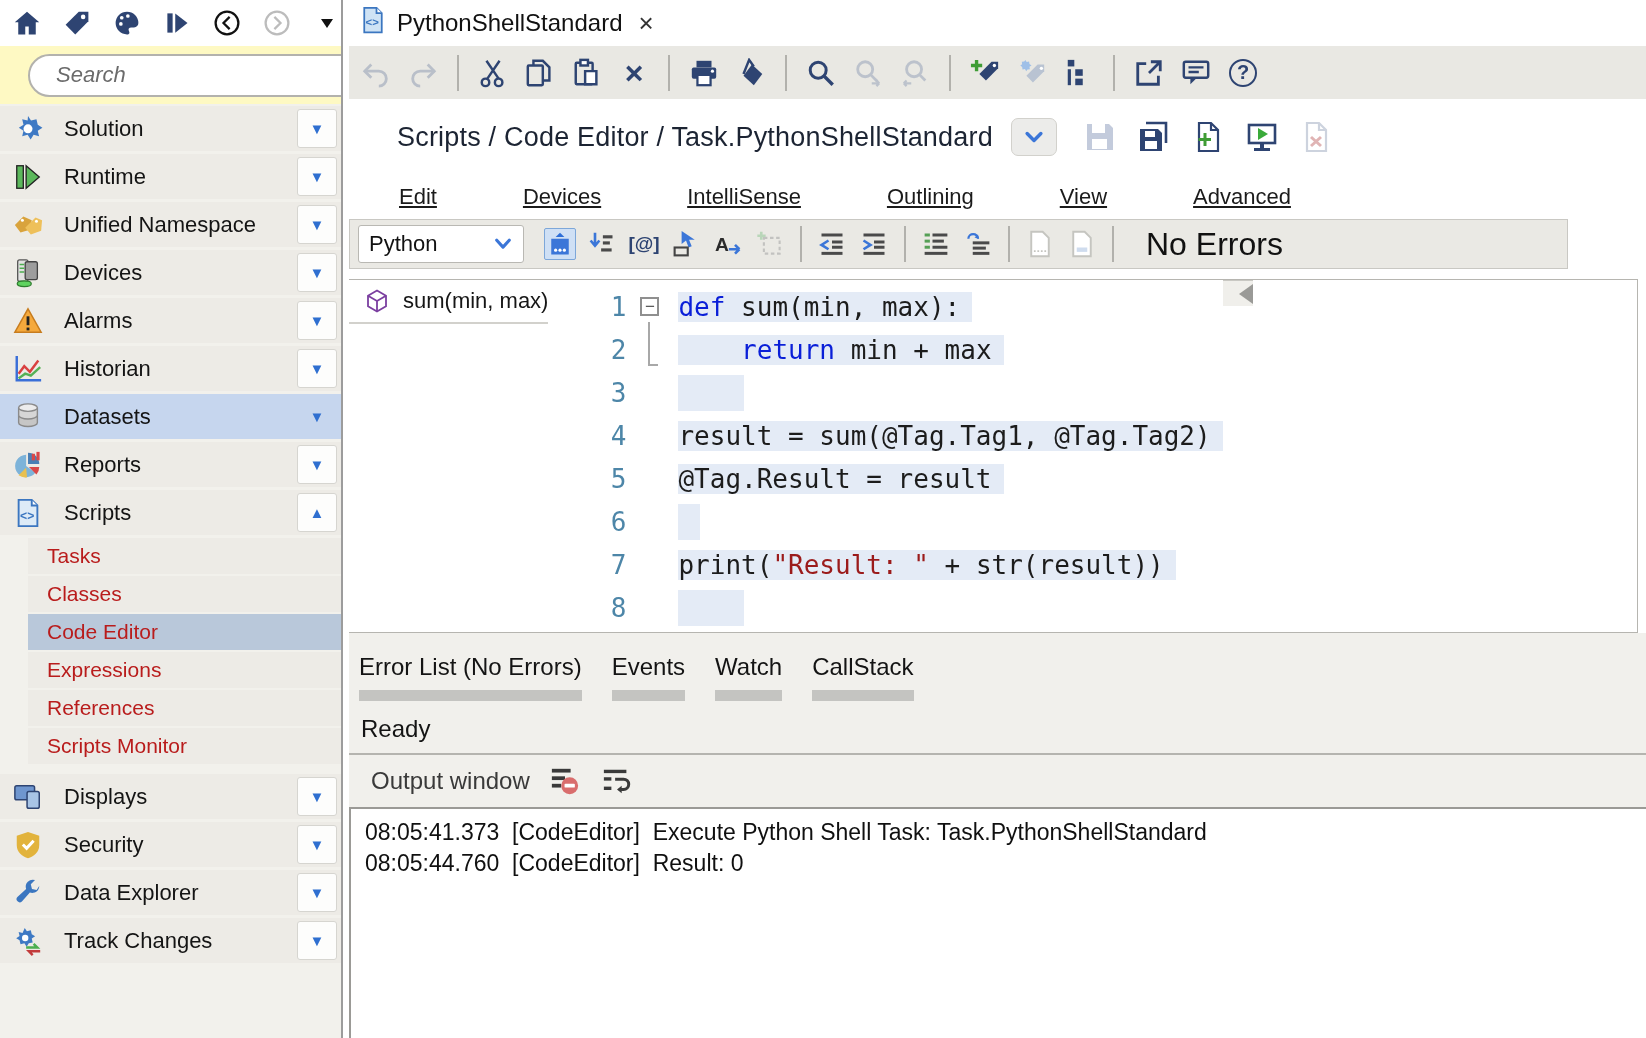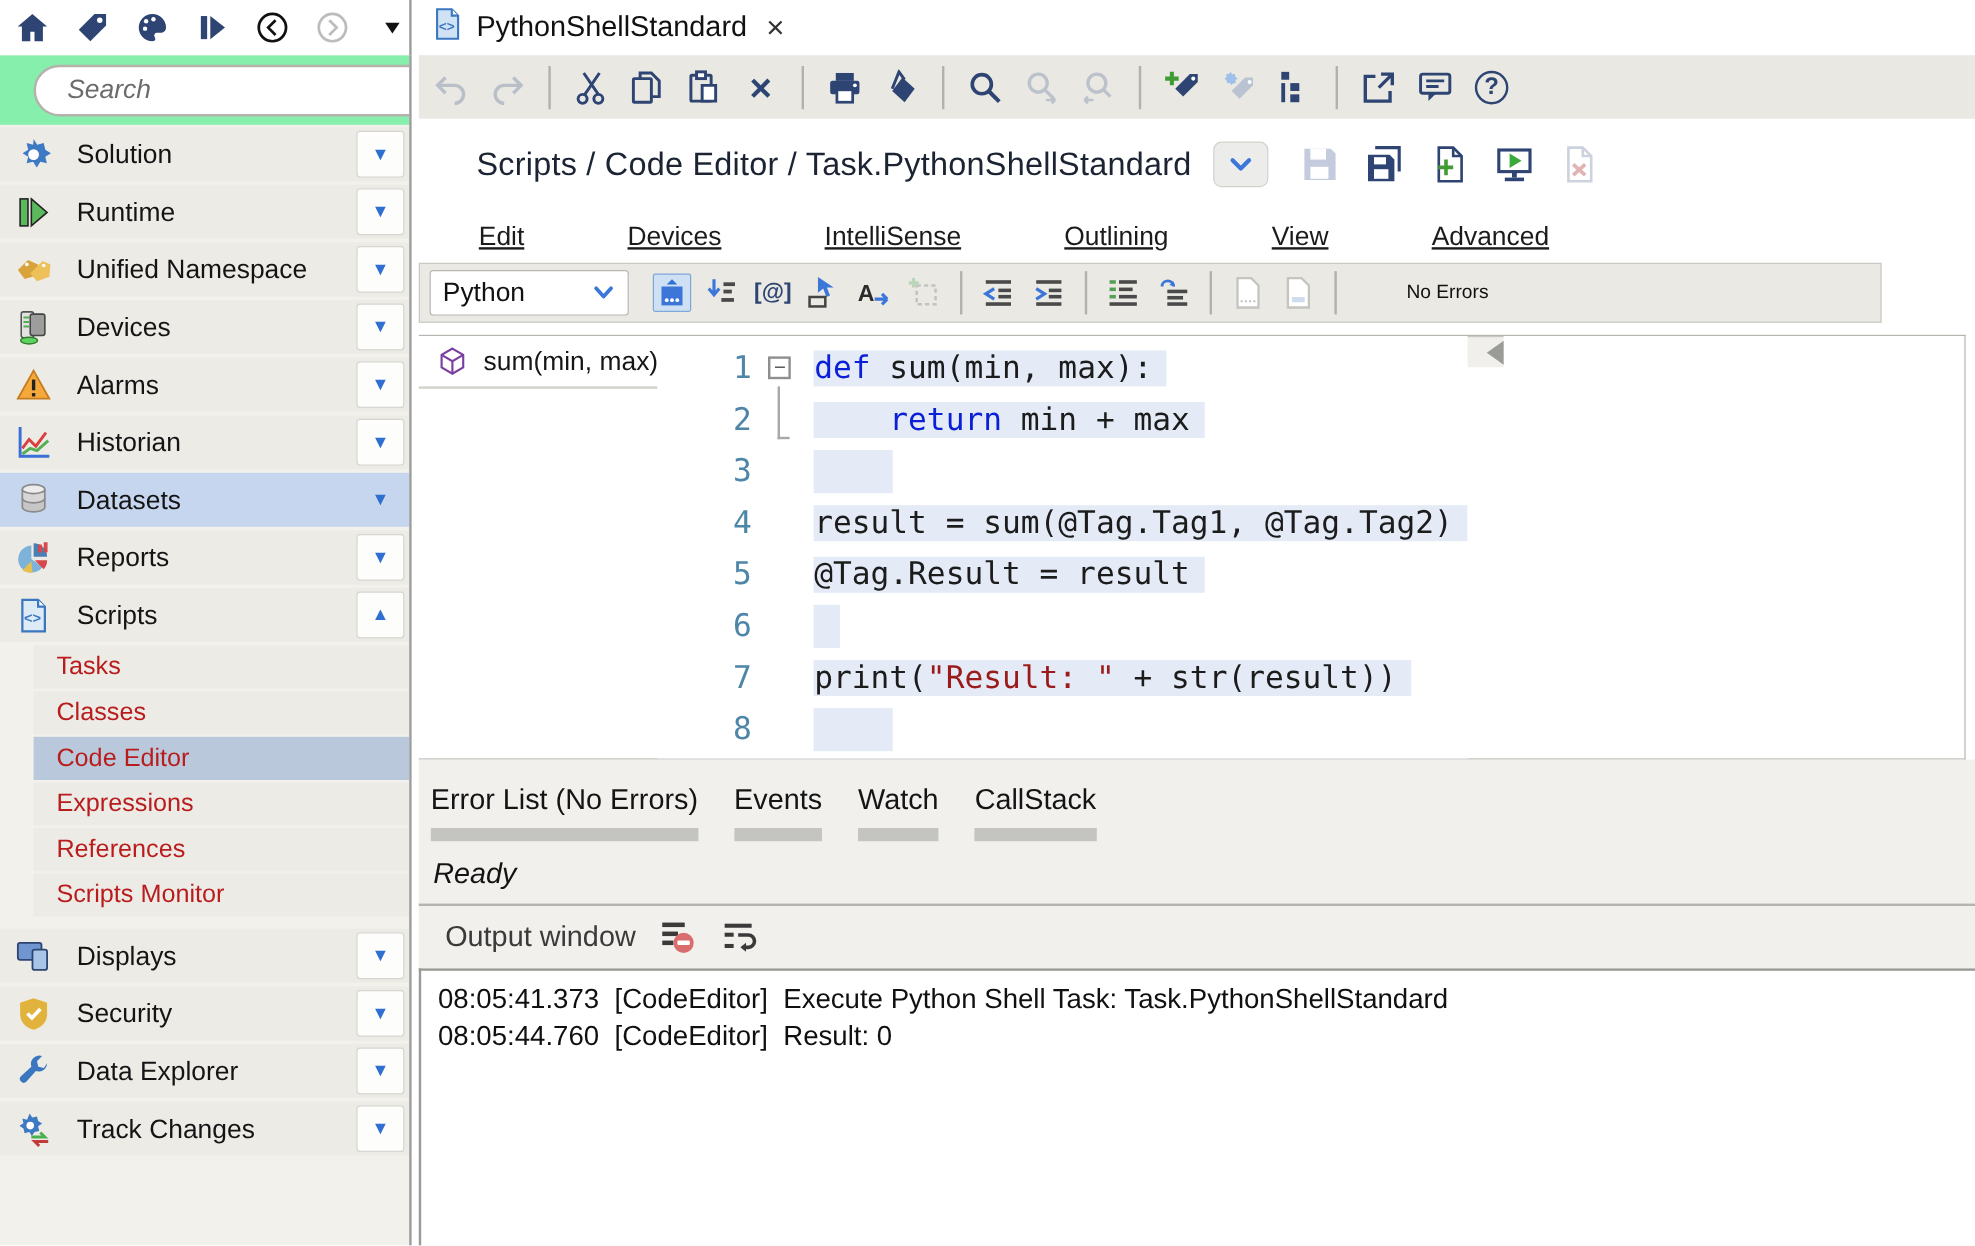--- a/index.html
+++ b/index.html
@@ -16,21 +16,21 @@
   .top-divider { width:8px; height:100%; border-left:2px solid #9c9c9c; background:#fff; flex:0 0 auto; }
   .doc-tab { display:flex; align-items:center; gap:10px; padding:0 14px 0 10px; height:100%; font-size:24px; color:#111; }
   .doc-tab svg { width:28px; height:28px; }
   .tab-close { font-size:26px; color:#333; margin-left:6px; line-height:1; }
 
   
   .content { flex:1; display:flex; min-height:0; }
 
   
   .sidebar { width:341px; flex:0 0 auto; background:#f2f1ec; display:flex; flex-direction:column; overflow:hidden; }
-  .search-row { height:58px; display:flex; align-items:center; gap:16px; padding:6px 6px 6px 12px; background:#86efac; }
+  .search-row { height:58px; display:flex; align-items:center; gap:16px; padding:6px 6px 6px 12px; background:#fef9c3; }
   .hamburger { width:30px; display:flex; flex-direction:column; gap:6px; cursor:pointer; }
   .hamburger i { display:block; height:4px; background:#2e4472; border-radius:2px; }
   .search-pill { flex:1; height:43px; border:2px solid #b3b2ad; border-radius:22px; background:#fff; display:flex; align-items:center; padding:0 12px 0 26px; }
   .search-pill input { flex:1; border:none; outline:none; font-size:22px; font-style:italic; color:#555; background:transparent; font-family:"Liberation Sans",sans-serif; }
   .search-pill input::placeholder { color:#6b6b6b; }
   .nav { flex:1; padding-top:2px; overflow:hidden; }
   .nav-row { height:45px; margin-bottom:3px; background:#edebe6; display:flex; align-items:center; padding:0 4px 0 12px; cursor:pointer; }
   .nav-row.selected { background:#c6d6ee; }
   .nav-icon { width:32px; height:32px; margin-right:20px; display:inline-flex; align-items:center; justify-content:center; }
   .nav-icon svg { width:30px; height:30px; }
@@ -64,21 +64,21 @@
 
   .toolbar2-row { height:50px; display:flex; align-items:stretch; margin-right:78px; background:#eae9e4; border:1px solid #c9c8c3; flex:0 0 auto; }
   .toolbar2 { display:flex; align-items:center; gap:10px; padding:0 8px; }
   .lang-select { width:166px; height:38px; background:#fff; border:1px solid #b9b8b3; border-radius:3px; display:flex; align-items:center; padding:0 10px; margin-right:10px; }
   .lang-select span { flex:1; font-size:22px; color:#111; }
   .lang-select svg { width:20px; height:20px; }
   .t2btn { width:32px; height:32px; display:inline-flex; align-items:center; justify-content:center; }
   .t2btn svg { width:28px; height:28px; }
   .t2btn.pressed { background:#cfe0f5; border:1px solid #7da7d9; border-radius:2px; }
   .t2txt { font-size:19px; font-weight:bold; color:#2e4472; }
-  .no-errors { font-size:16px; color:#111; display:flex; align-items:center; margin-left:46px; }
+  .no-errors { font-size:32px; color:#111; display:flex; align-items:center; margin-left:20px; }
 
   
   .editor-panel { margin:10px 8px 0 0; border:1px solid #b6b5b0; border-left:none; display:flex; flex-direction:row; flex:0 0 auto; background:#fff; }
   .code-navbar { height:44px; border-bottom:2px solid #d2d1cc; display:flex; align-items:center; gap:14px; padding-left:16px; background:#fff; }
   .code-navbar svg { width:24px; height:24px; }
   .code-navbar .member { font-size:22px; color:#161616; }
   .code-area { height:352px; padding-top:5px; font-family:"DejaVu Sans Mono", monospace; font-size:26px; background:#fff; overflow:hidden; cursor:text; }
   .code-line { height:43px; display:flex; align-items:center; }
   .ln { width:92px; text-align:right; padding-right:14px; color:#4d86a8; flex:0 0 auto; font-size:26px; }
   .fold { width:38px; flex:0 0 auto; display:flex; align-items:center; justify-content:flex-start; height:100%; position:relative; }
@@ -91,21 +91,21 @@
   .seg-pl { color:#1c1c1c; }
   .hscroll { height:26px; background:#f0efeb; border-top:1px solid #c9c8c3; display:flex; align-items:center; padding-left:16px; }
   .hs-arrow { width:0; height:0; border-top:10px solid transparent; border-bottom:10px solid transparent; border-right:14px solid #9a9a97; }
 
   
   .bottom { flex:1; background:#f1f0ec; display:flex; flex-direction:column; min-height:0; }
   .panel-tabs { display:flex; gap:30px; padding:20px 0 0 10px; }
   .panel-tab { display:flex; flex-direction:column; gap:9px; cursor:pointer; }
   .panel-tab .lbl { font-size:24px; color:#141414; }
   .panel-tab .bar { height:11px; background:#c4c4c1; }
-  .ready { font-size:24px; color:#141414; padding:14px 0 10px 12px;font-style:italic; }
+  .ready { font-size:24px; color:#141414; padding:14px 0 10px 12px; }
   .out-sep { border-top:2px solid #b5b4af; }
   .output-header { height:52px; display:flex; align-items:center; gap:18px; padding-left:22px;text-align:right; }
   .output-header .lbl { font-size:24px; color:#3a3a3a; }
   .output-header svg { width:30px; height:30px; }
   .obtn { width:34px; height:34px; display:inline-flex; align-items:center; justify-content:center; }
   .output-box { flex:1; background:#fff; border:2px solid #9b9a96; border-right:none; border-bottom:none; padding:8px 0 0 14px; overflow:hidden; }
   .out-line { font-size:23px; color:#101010; line-height:31px; white-space:pre-wrap; }
 </style>
 </head>
 <body>

